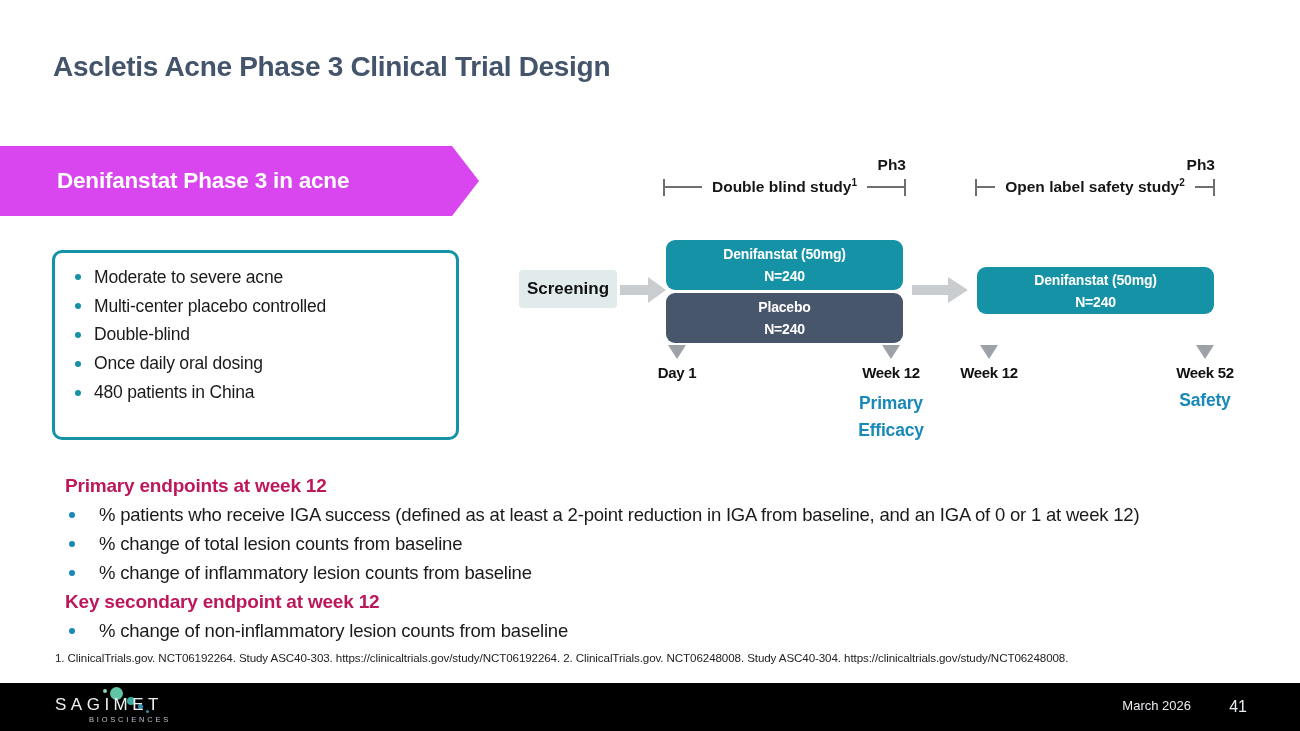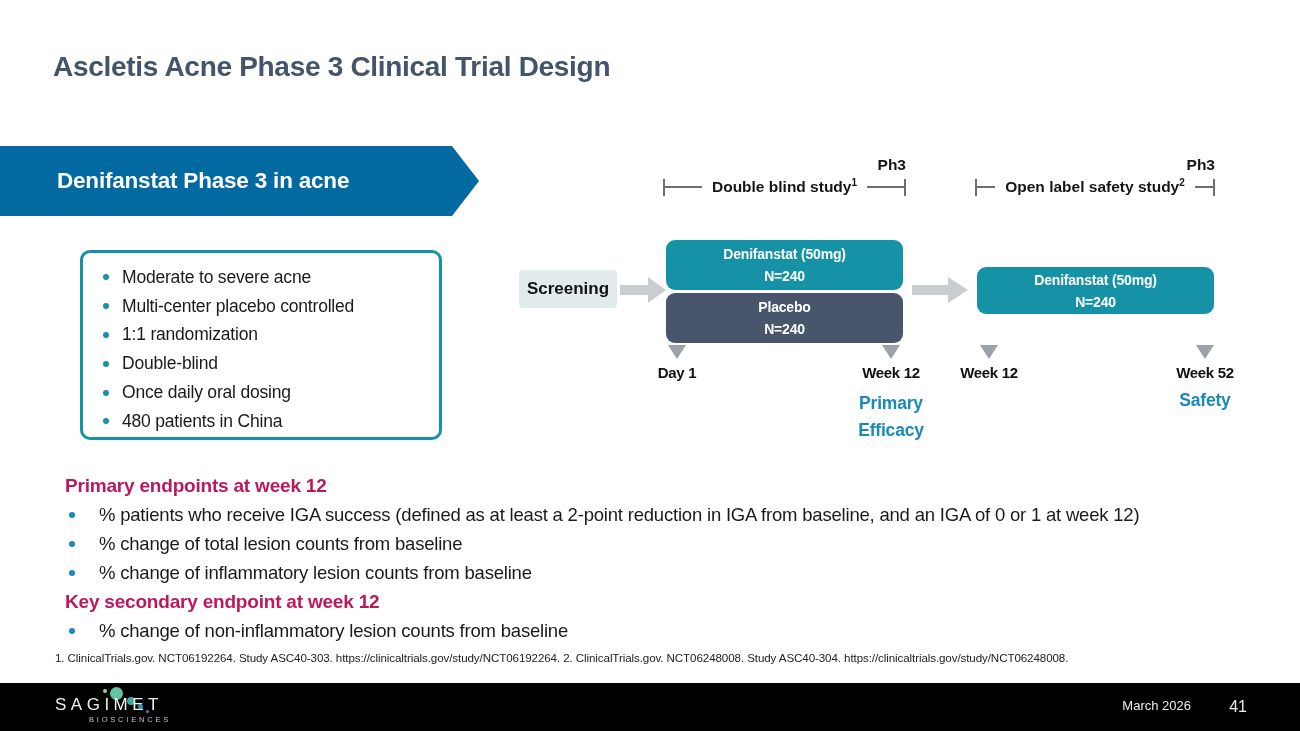--- a/index.html
+++ b/index.html
@@ -22,41 +22,40 @@
     font-weight: 700;
     color: #44546A;
     letter-spacing: -0.3px;
   }
 
   
   .banner {
     position: absolute;
     left: 0; top: 146px;
     width: 479px; height: 70px;
-    background: #0369a1;
+    background: #d946ef;
     clip-path: polygon(0 0, calc(100% - 27px) 0, 100% 50%, calc(100% - 27px) 100%, 0 100%);
     display: flex; align-items: center;
     padding-left: 57px;
   }
   .banner-text {
     color: #ffffff;
     font-size: 22.5px;
     font-weight: 700;
     letter-spacing: -0.2px;
   }
 
   
   .criteria-box {
     position: absolute;
     left: 52px; top: 250px;
-    width: 362px; height: 190px;
+    width: 407px; height: 190px;
     border: 3px solid #1592A6;
     border-radius: 10px;
     padding: 10px 0 0 20px;
-    margin-left: 28px;
   }
   .criteria-list { list-style: none; }
   .criteria-list li {
     display: flex; align-items: center;
     height: 28.8px;
     font-size: 17.5px;
     color: #1a1a1a;
     letter-spacing: -0.2px;
   }
   .criteria-list .dot {
@@ -227,24 +226,20 @@
 
   <div class="criteria-box">
     <ul class="criteria-list">
       <li>
           <span class="dot"></span>
           <span>Moderate to severe acne</span>
         </li>
       <li>
           <span class="dot"></span>
           <span>Multi-center placebo controlled</span>
-        </li>
-      <li>
-          <span class="dot"></span>
-          <span>1:1 randomization</span>
         </li>
       <li>
           <span class="dot"></span>
           <span>Double-blind</span>
         </li>
       <li>
           <span class="dot"></span>
           <span>Once daily oral dosing</span>
         </li>
       <li>

